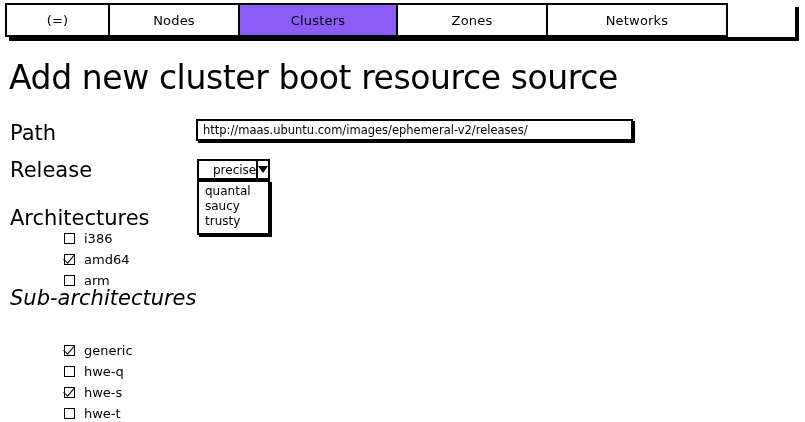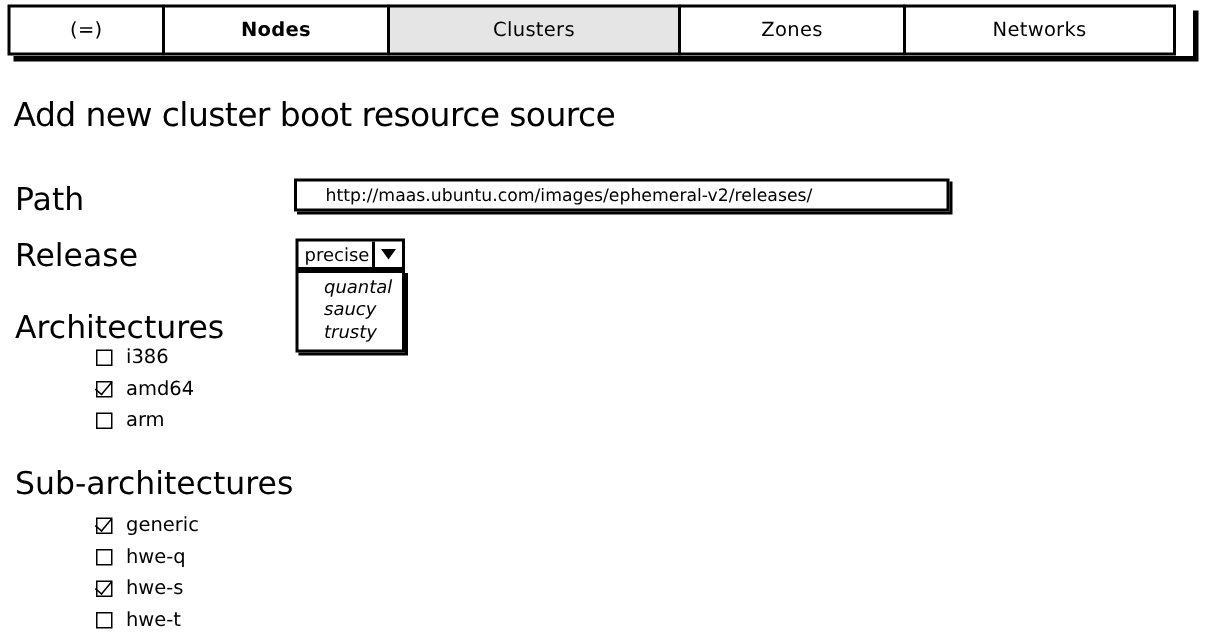--- a/index.html
+++ b/index.html
@@ -34,62 +34,62 @@
     display: flex;
     align-items: center;
     justify-content: center;
     font-size: 13px;
     letter-spacing: 0.2px;
     box-sizing: border-box;
     height: 34px;
   }
   .tab:first-child { margin-left: 0; }
   .tab.menu  { width: 105px; }
-  .tab.nodes { width: 152px; font-weight: bold; }
-  .tab.clusters { width: 196px; background: #e5e5e5; }
+  .tab.nodes { width: 132px; }
+  .tab.clusters { width: 160px; background: #8b5cf6; }
   .tab.zones { width: 152px; }
   .tab.networks { width: 182px; }
 
   
   .page-title {
     position: absolute;
     left: 9px;
     top: 58px;
-    font-size: 22px;
+    font-size: 33px;
     line-height: 40px;
     letter-spacing: -0.4px;
     white-space: nowrap;
   }
 
   
   .field-label {
     position: absolute;
     left: 10px;
     font-size: 21px;
     line-height: 20px;
     white-space: nowrap;
   }
   .label-path    { top: 123px; }
   .label-release { top: 160px; }
   .label-arch    { top: 208px; }
-  .label-subarch { top: 312px; }
+  .label-subarch { top: 288px; font-style: italic; }
 
   .path-input {
     position: absolute;
     left: 196px;
     top: 119px;
     width: 437px;
     height: 22px;
     border: 2px solid #000000;
     background: #ffffff;
     box-shadow: 2px 2px 0 0 #000000;
     box-sizing: border-box;
     display: flex;
     align-items: center;
-    padding-left: 19px;
+    padding-left: 5px;
     font-size: 11.5px;
     white-space: nowrap;
     overflow: hidden;
   }
 
   
   .select {
     position: absolute;
     left: 197px;
     top: 159px;
@@ -101,20 +101,21 @@
     display: flex;
     align-items: stretch;
   }
   .select-value {
     flex: 1;
     display: flex;
     align-items: center;
     padding-left: 4px;
     font-size: 12px;
     white-space: nowrap;
+    margin-left: 10px;
   }
   .select-arrow {
     width: 18px;
     border-left: 2px solid #000000;
     display: flex;
     align-items: center;
     justify-content: center;
   }
   .select-arrow .tri {
     width: 0; height: 0;
@@ -129,23 +130,22 @@
     width: 73px;
     border: 2px solid #000000;
     background: #ffffff;
     box-shadow: 2px 2px 0 0 #000000;
     box-sizing: border-box;
     padding: 2px 0 4px 0;
   }
   .select-option {
     font-size: 12px;
     line-height: 15px;
-    padding: 0 0 0 17px;
-    white-space: nowrap;
-    font-style: italic;
+    padding: 0 0 0 6px;
+    white-space: nowrap;
   }
 
   
   .cb-group { position: absolute; left: 64px; }
   .cb-group.arch    { top: 228px; }
   .cb-group.subarch { top: 340px; }
 
   .cb-row {
     display: flex;
     align-items: center;

